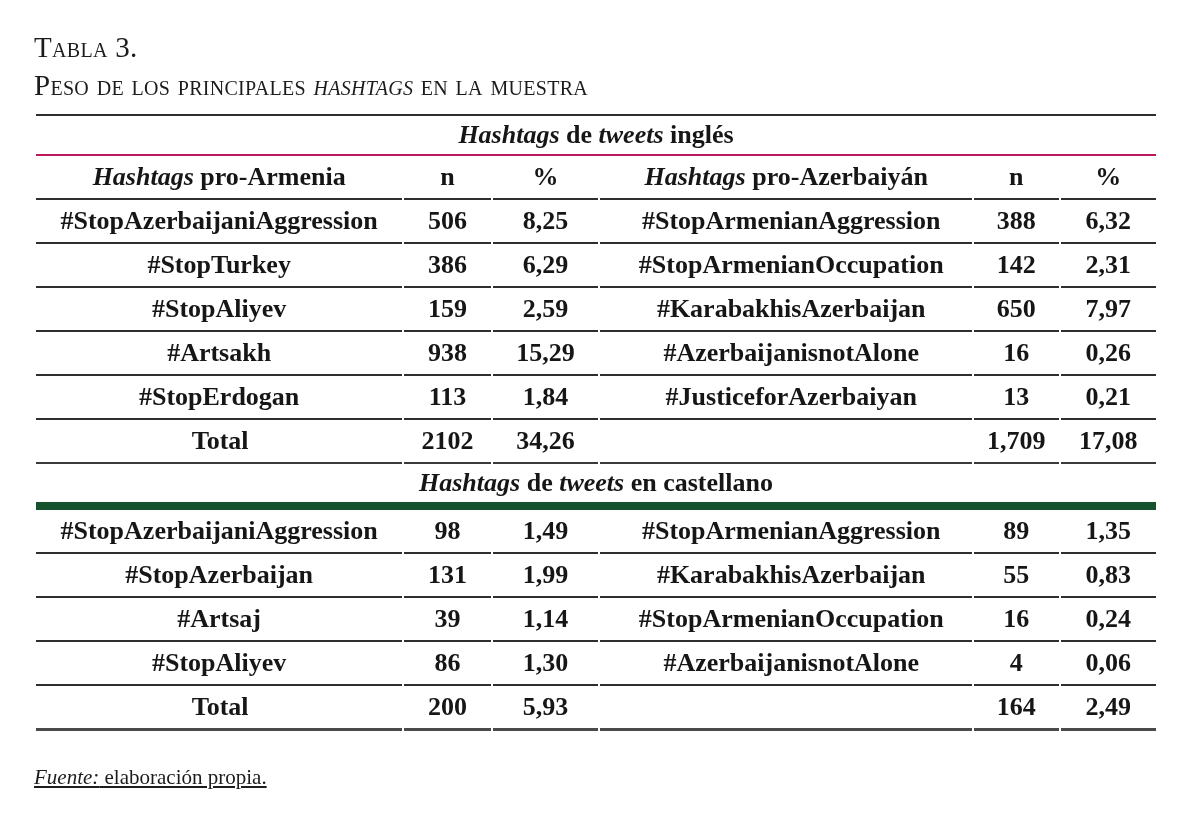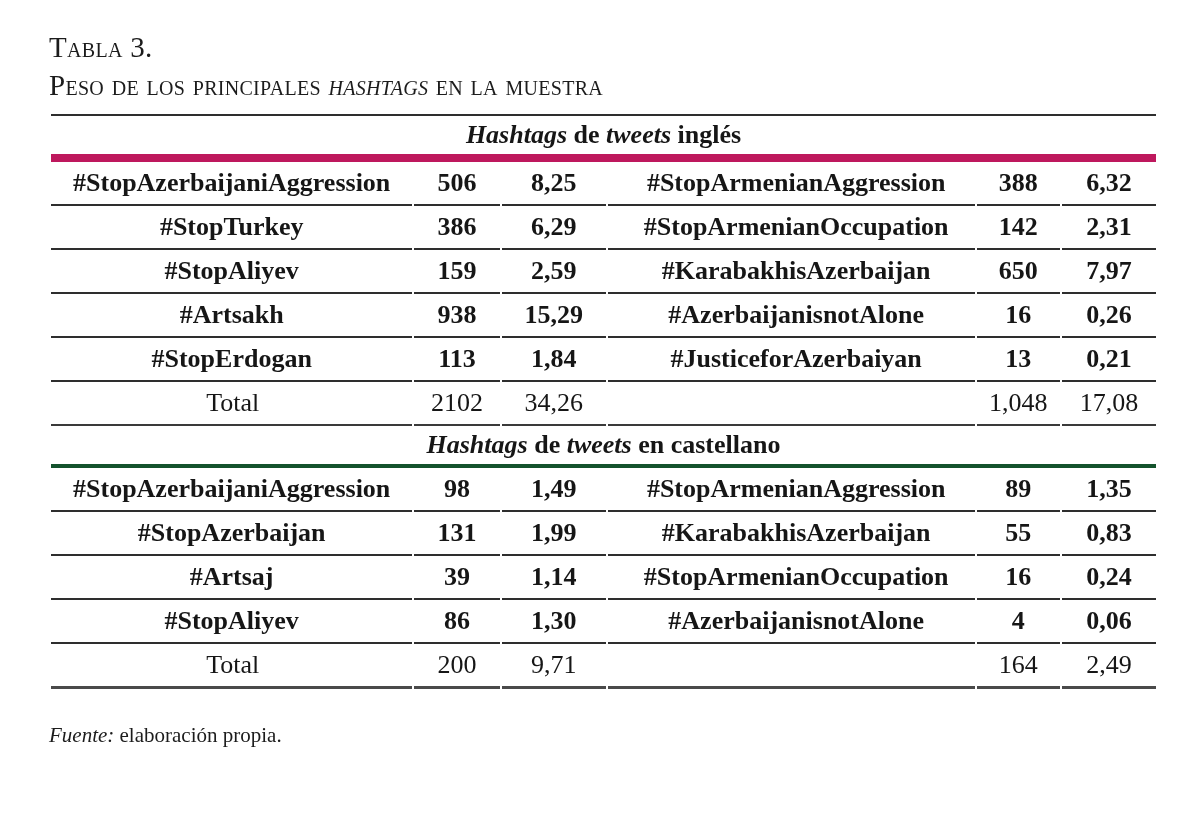--- a/index.html
+++ b/index.html
@@ -6,21 +6,21 @@
     margin: 0;
     padding: 0;
     background: #ffffff;
     width: 1196px;
     height: 822px;
     overflow: hidden;
     color: #1c1c1c;
     font-family: "Liberation Serif", "DejaVu Serif", serif;
   }
   .page {
-    padding: 28px 38px 0 49px;
+    padding: 28px 38px 0 34px;
   }
   .caption {
     font-variant: small-caps;
     font-size: 29px;
     line-height: 38px;
     letter-spacing: 0.3px;
     color: #1c1c1c;
   }
   .caption i { font-variant: small-caps; }
   table.hashtable {
@@ -44,49 +44,50 @@
     text-align: left;
     padding-left: 2px;
   }
   td.tag.r {
     padding-left: 10px;
   }
   tr.sec td {
     height: 38px;
     font-weight: bold;
     border-top: 2px solid #2e2e2e;
-    border-bottom: 8px solid #be185d;
+    border-bottom: 2px solid #be185d;
   }
   tr.sec2 td {
     border-top: none;
-    border-bottom: 4px solid #14532d;
+    border-bottom: 8px solid #14532d;
   }
   tr.colhead td {
     font-weight: bold;
     border-bottom: 2px solid #2e2e2e;
   }
   tr.datarow td {
     border-bottom: 2px solid #2e2e2e;
     font-weight: bold;
   }
   tr.totalrow td {
-    font-weight: normal;
+    font-weight: bold;
     margin-top: 12px;
   }
   tr.totalrow.t1 td {
     border-bottom: 2px solid #3a3a3a;
   }
   tr.totalrow.t2 td {
     border-bottom: 3px solid #4a4a4a;
   }
   tr.totalrow td.tag { padding-left: 2px; }
   .footnote {
     margin-top: 34px;
     font-size: 21px;
     color: #1c1c1c;
+    text-decoration: underline;
   }
 </style>
 </head>
 <body>
 
 <div class="page">
 
   <div class="caption">
     <div><span>Tabla 3.</span></div>
     <div><span>Peso de los principales </span><i>hashtags</i><span> en la muestra</span></div>
@@ -100,20 +101,28 @@
       <col style="width:33.5%">
       <col style="width:7.6%">
       <col style="width:8.6%">
     </colgroup>
     <tbody>
 
       <tr class="sec">
         <td colspan="6"><i>Hashtags</i><span> de </span><i>tweets</i><span> inglés</span></td>
       </tr>
 
+      <tr class="colhead">
+        <td><i>Hashtags</i><span> pro-Armenia</span></td>
+        <td>n</td>
+        <td>%</td>
+        <td><i>Hashtags</i><span> pro-Azerbaiyán</span></td>
+        <td>n</td>
+        <td>%</td>
+      </tr>
 
       <tr class="datarow">
         <td class="tag">#StopAzerbaijaniAggression</td>
         <td>506</td>
         <td>8,25</td>
         <td class="tag r">#StopArmenianAggression</td>
         <td>388</td>
         <td>6,32</td>
       </tr>
 
@@ -151,21 +160,21 @@
         <td class="tag r">#JusticeforAzerbaiyan</td>
         <td>13</td>
         <td>0,21</td>
       </tr>
 
       <tr class="totalrow t1">
         <td class="tag">Total</td>
         <td>2102</td>
         <td>34,26</td>
         <td class="tag r"></td>
-        <td>1,048</td>
+        <td>1,709</td>
         <td>17,08</td>
       </tr>
 
       <tr class="sec sec2">
         <td colspan="6"><i>Hashtags</i><span> de </span><i>tweets</i><span> en castellano</span></td>
       </tr>
 
       <tr class="datarow">
         <td class="tag">#StopAzerbaijaniAggression</td>
         <td>98</td>
@@ -198,21 +207,21 @@
         <td>86</td>
         <td>1,30</td>
         <td class="tag r">#AzerbaijanisnotAlone</td>
         <td>4</td>
         <td>0,06</td>
       </tr>
 
       <tr class="totalrow t2">
         <td class="tag">Total</td>
         <td>200</td>
-        <td>9,71</td>
+        <td>5,93</td>
         <td class="tag r"></td>
         <td>164</td>
         <td>2,49</td>
       </tr>
 
     </tbody>
   </table>
 
   <div class="footnote"><i>Fuente:</i><span> elaboración propia.</span></div>
 

